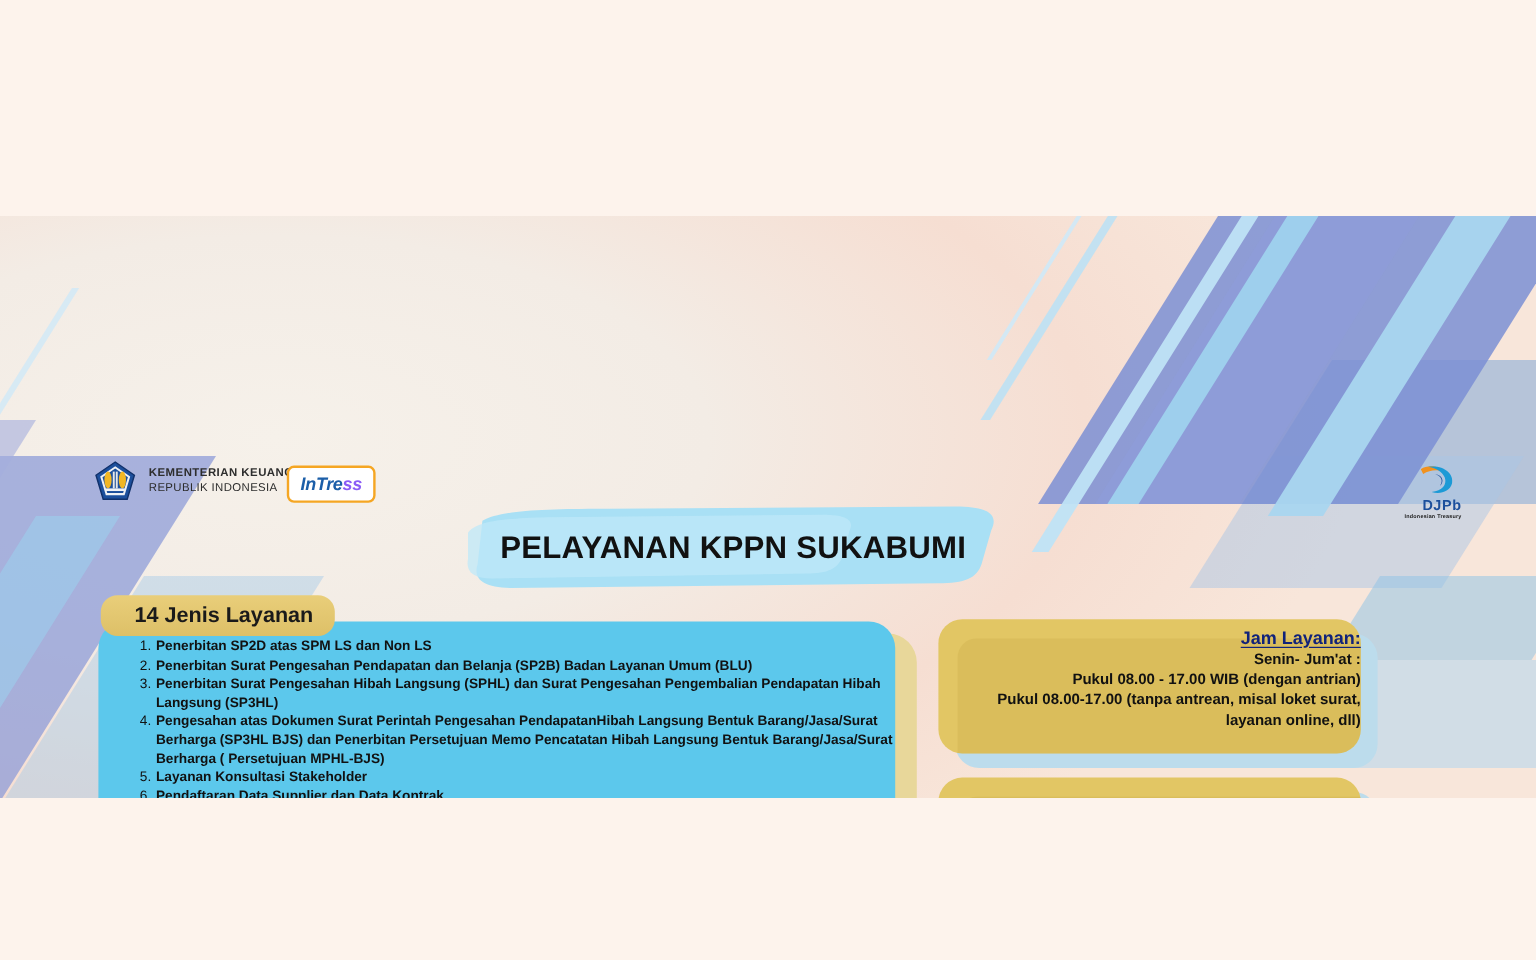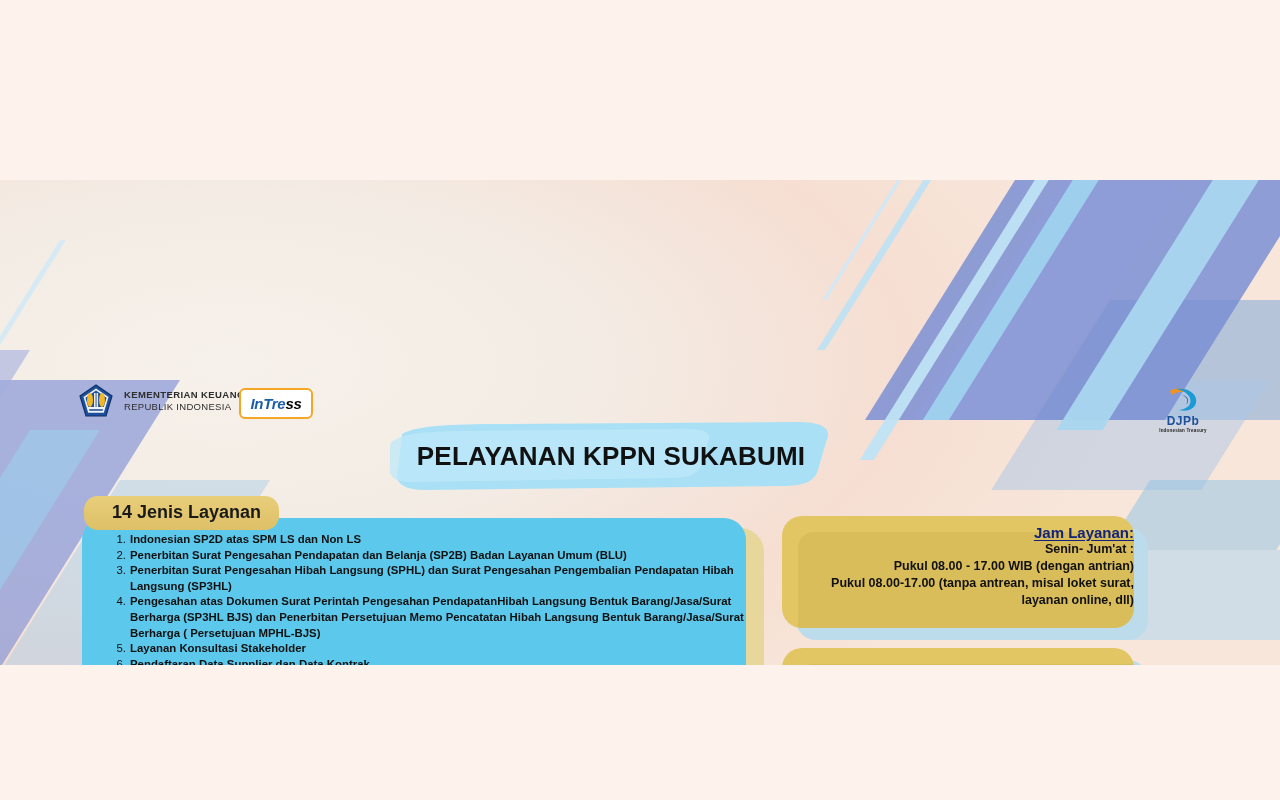--- a/index.html
+++ b/index.html
@@ -49,23 +49,23 @@
   .kemenkeu-text{line-height:1.25;}
   .kemenkeu-text .l1{font-size:9.5px;font-weight:bold;letter-spacing:.4px;color:#2d2d2d;}
   .kemenkeu-text .l2{font-size:9.5px;color:#2d2d2d;letter-spacing:.3px;}
 
   #intress-logo{
     position:absolute;left:239px;top:208px;
     width:70px;height:27px;border:2px solid #f5a623;border-radius:6px;
     background:#fff;display:flex;align-items:center;justify-content:center;
   }
   #intress-logo .txt{font-size:15px;font-weight:bold;font-style:italic;color:#1b5ea8;letter-spacing:-.3px;}
-  #intress-logo .txt .or{color:#000000;}
-
-  #djpb-logo{position:absolute;left:1148px;top:205px;width:70px;height:55px;text-align:center;}
+  #intress-logo .txt .or{color:#8b5cf6;}
+
+  #djpb-logo{position:absolute;left:1148px;top:205px;width:70px;height:55px;text-align:right;}
   #djpb-logo .mark{height:28px;}
   #djpb-logo .name{font-size:12px;font-weight:bold;color:#1c4f9c;letter-spacing:.5px;margin-top:1px;}
   #djpb-logo .sub{font-size:4.5px;font-weight:bold;color:#222;letter-spacing:.2px;}
 
   
   #title-ribbon{position:absolute;left:386px;top:240px;width:450px;height:72px;}
   #title-ribbon .brush{
     position:absolute;left:0;top:0;width:450px;height:72px;
   }
   #title-text{
@@ -192,21 +192,21 @@
       <path d="M16,14 C30,6 60,4 120,4 L410,2 C440,2 446,10 440,22 L432,50 C428,62 418,66 396,66 L40,70 C16,70 8,62 12,50 Z" fill="#a9e0f5"></path>
       <path d="M4,24 C10,16 26,12 70,11 L300,9 C320,9 326,14 322,22 L316,44 C312,54 304,58 286,58 L24,62 C8,62 2,56 4,46 Z" fill="#bfe8f8" opacity=".75"></path>
     </svg>
     <div id="title-text">PELAYANAN KPPN SUKABUMI</div>
   </div>
 
   <div id="services-shadow"></div>
   <div id="services-card"></div>
   <div id="services-badge">14 Jenis Layanan</div>
   <ol id="services-list">
-    <li>Indonesian SP2D atas SPM LS dan Non LS</li>
+    <li>Penerbitan SP2D atas SPM LS dan Non LS</li>
     <li>Penerbitan Surat Pengesahan Pendapatan dan Belanja (SP2B) Badan Layanan Umum (BLU)</li>
     <li>Penerbitan Surat Pengesahan Hibah Langsung (SPHL) dan Surat Pengesahan Pengembalian Pendapatan Hibah Langsung (SP3HL)</li>
     <li>Pengesahan atas Dokumen Surat Perintah Pengesahan PendapatanHibah Langsung Bentuk Barang/Jasa/Surat Berharga (SP3HL BJS) dan Penerbitan Persetujuan Memo Pencatatan Hibah Langsung Bentuk Barang/Jasa/Surat Berharga ( Persetujuan MPHL-BJS)</li>
     <li>Layanan Konsultasi Stakeholder</li>
     <li>Pendaftaran Data Supplier dan Data Kontrak</li>
 
   </ol>
 
   <div class="gold-wrap" id="card-jam">
     <div class="gold-shadow"></div>

